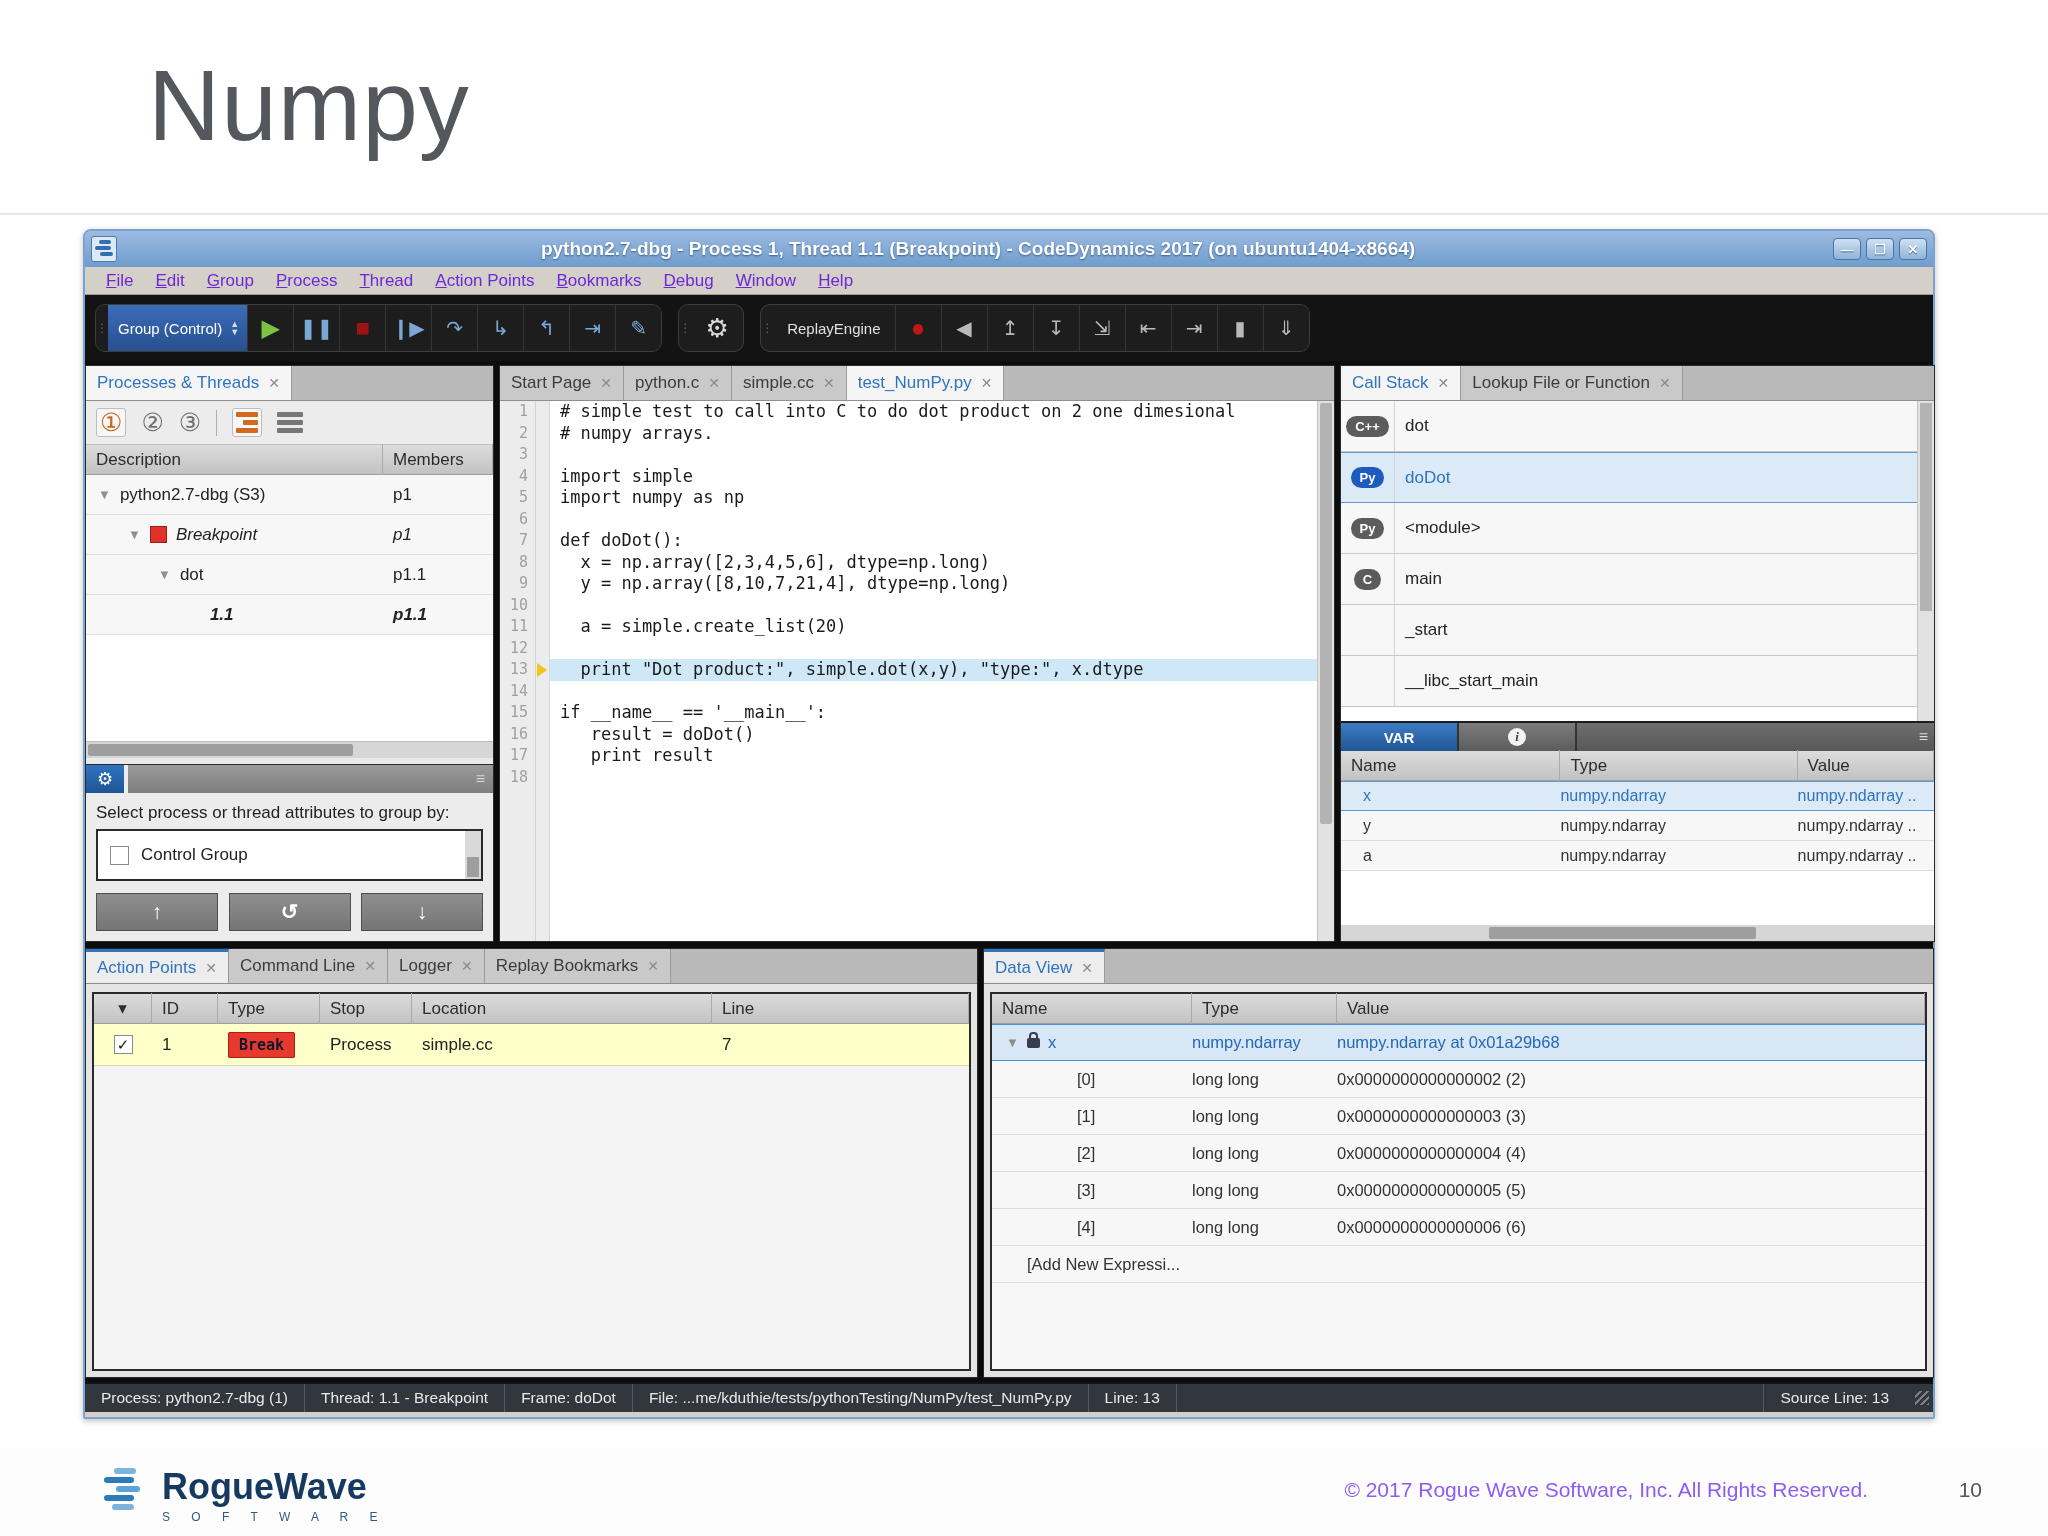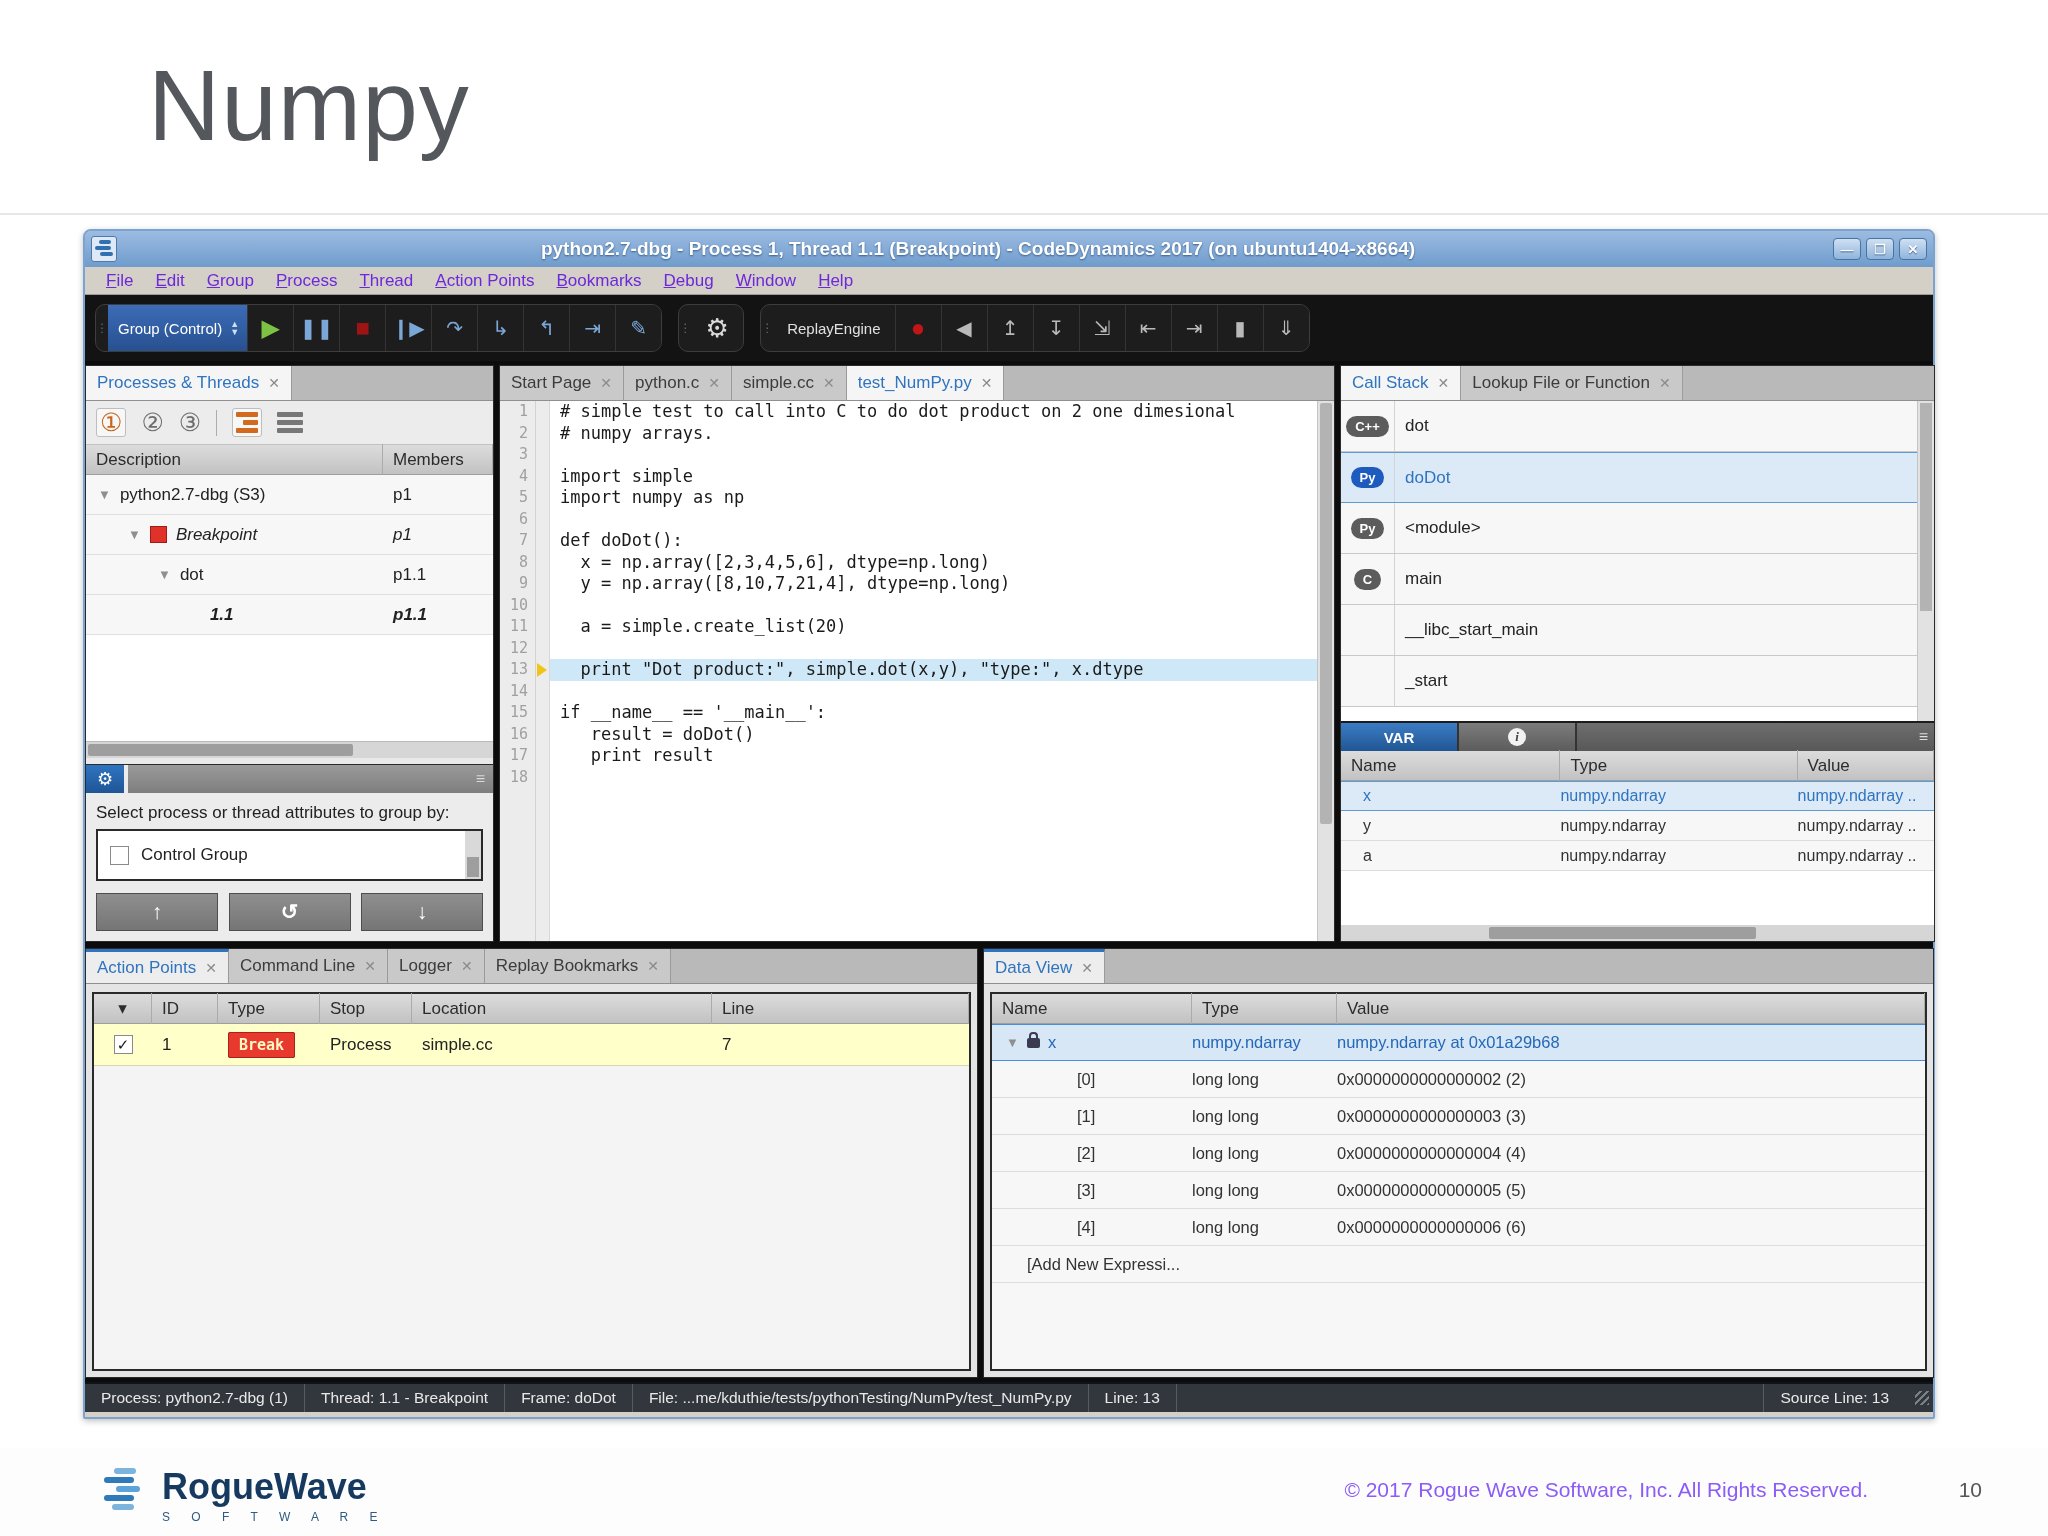--- a/index.html
+++ b/index.html
@@ -154,21 +154,21 @@
   
   .bottom { position:relative; flex:0 0 436px; background:#0c0c0c; }
   .bpanel { position:absolute; top:2px; height:430px; background:#e4e4e4; border:1px solid #2a2a2a; display:flex; flex-direction:column; }
   .b-left { left:0; width:893px; }
   .b-right { left:898px; width:951px; }
   .btable { margin:8px 6px 6px 6px; border:2px solid #2a2a2a; background:#f4f4f4; flex:1; display:flex; flex-direction:column; }
   .aph { flex:0 0 30px; }
   .ap-chk { width:58px; justify-content:center; } .ap-id { width:66px; } .ap-type { width:102px; } .ap-stop { width:92px; } .ap-loc { width:300px; } .ap-line { flex:1; }
   .aprow { display:flex; height:42px; align-items:center; background:#ffffca; border-bottom:1px solid #d8d8b0; font-size:17px; color:#222; }
   .aprow > div { padding:0 10px; }
-  .break-badge { background:#e8392e; border:1px solid #a8211a; color:#fef9c3; font-weight:bold; font-size:15px; padding:3px 10px; border-radius:2px; font-family:"DejaVu Sans Mono",monospace; }
+  .break-badge { background:#e8392e; border:1px solid #a8211a; color:#0f172a; font-weight:bold; font-size:15px; padding:3px 10px; border-radius:2px; font-family:"DejaVu Sans Mono",monospace; }
   .ap-fill { flex:1; background:#f4f4f4; }
 
   .dvrow { display:flex; height:37px; align-items:center; background:#f7f7f7; border-bottom:1px solid #ddd; font-size:16.5px; color:#333; }
   .dvrow.sel { background:#d8e7f6; border-top:1px solid #4a90d9; border-bottom:1px solid #4a90d9; color:#2468b8; }
   .dv-name { width:200px; flex:0 0 200px; padding-left:14px; display:flex; align-items:center; gap:8px; }
   .dv-name.child { padding-left:64px; }
   .dv-type { width:145px; flex:0 0 145px; }
   .dv-val { flex:1; white-space:nowrap; overflow:hidden; }
   .dvh-name { width:200px; } .dvh-type { width:145px; } .dvh-val { flex:1; }
   .lock { position:relative; width:13px; height:10px; background:#3a3a52; border-radius:2px; display:none; }
@@ -551,25 +551,25 @@
               <span class="fname">&lt;module&gt;</span>
             </div>
             <div class="srow">
               <div class="badge-col">
                 <span class="badge">C</span>
               </div>
               <span class="fname">main</span>
             </div>
             <div class="srow">
               <div class="badge-col"></div>
-              <span class="fname">__libc_start_main</span>
+              <span class="fname">_start</span>
             </div>
             <div class="srow">
               <div class="badge-col"></div>
-              <span class="fname">_start</span>
+              <span class="fname">__libc_start_main</span>
             </div>
           <div class="st-vscroll">
               <span></span>
             </div>
         </div>
         <div class="var">
           <div class="var-header">
             <div class="var-tab">VAR</div>
             <div class="info-tab">
                 <span class="info-dot">i</span>

